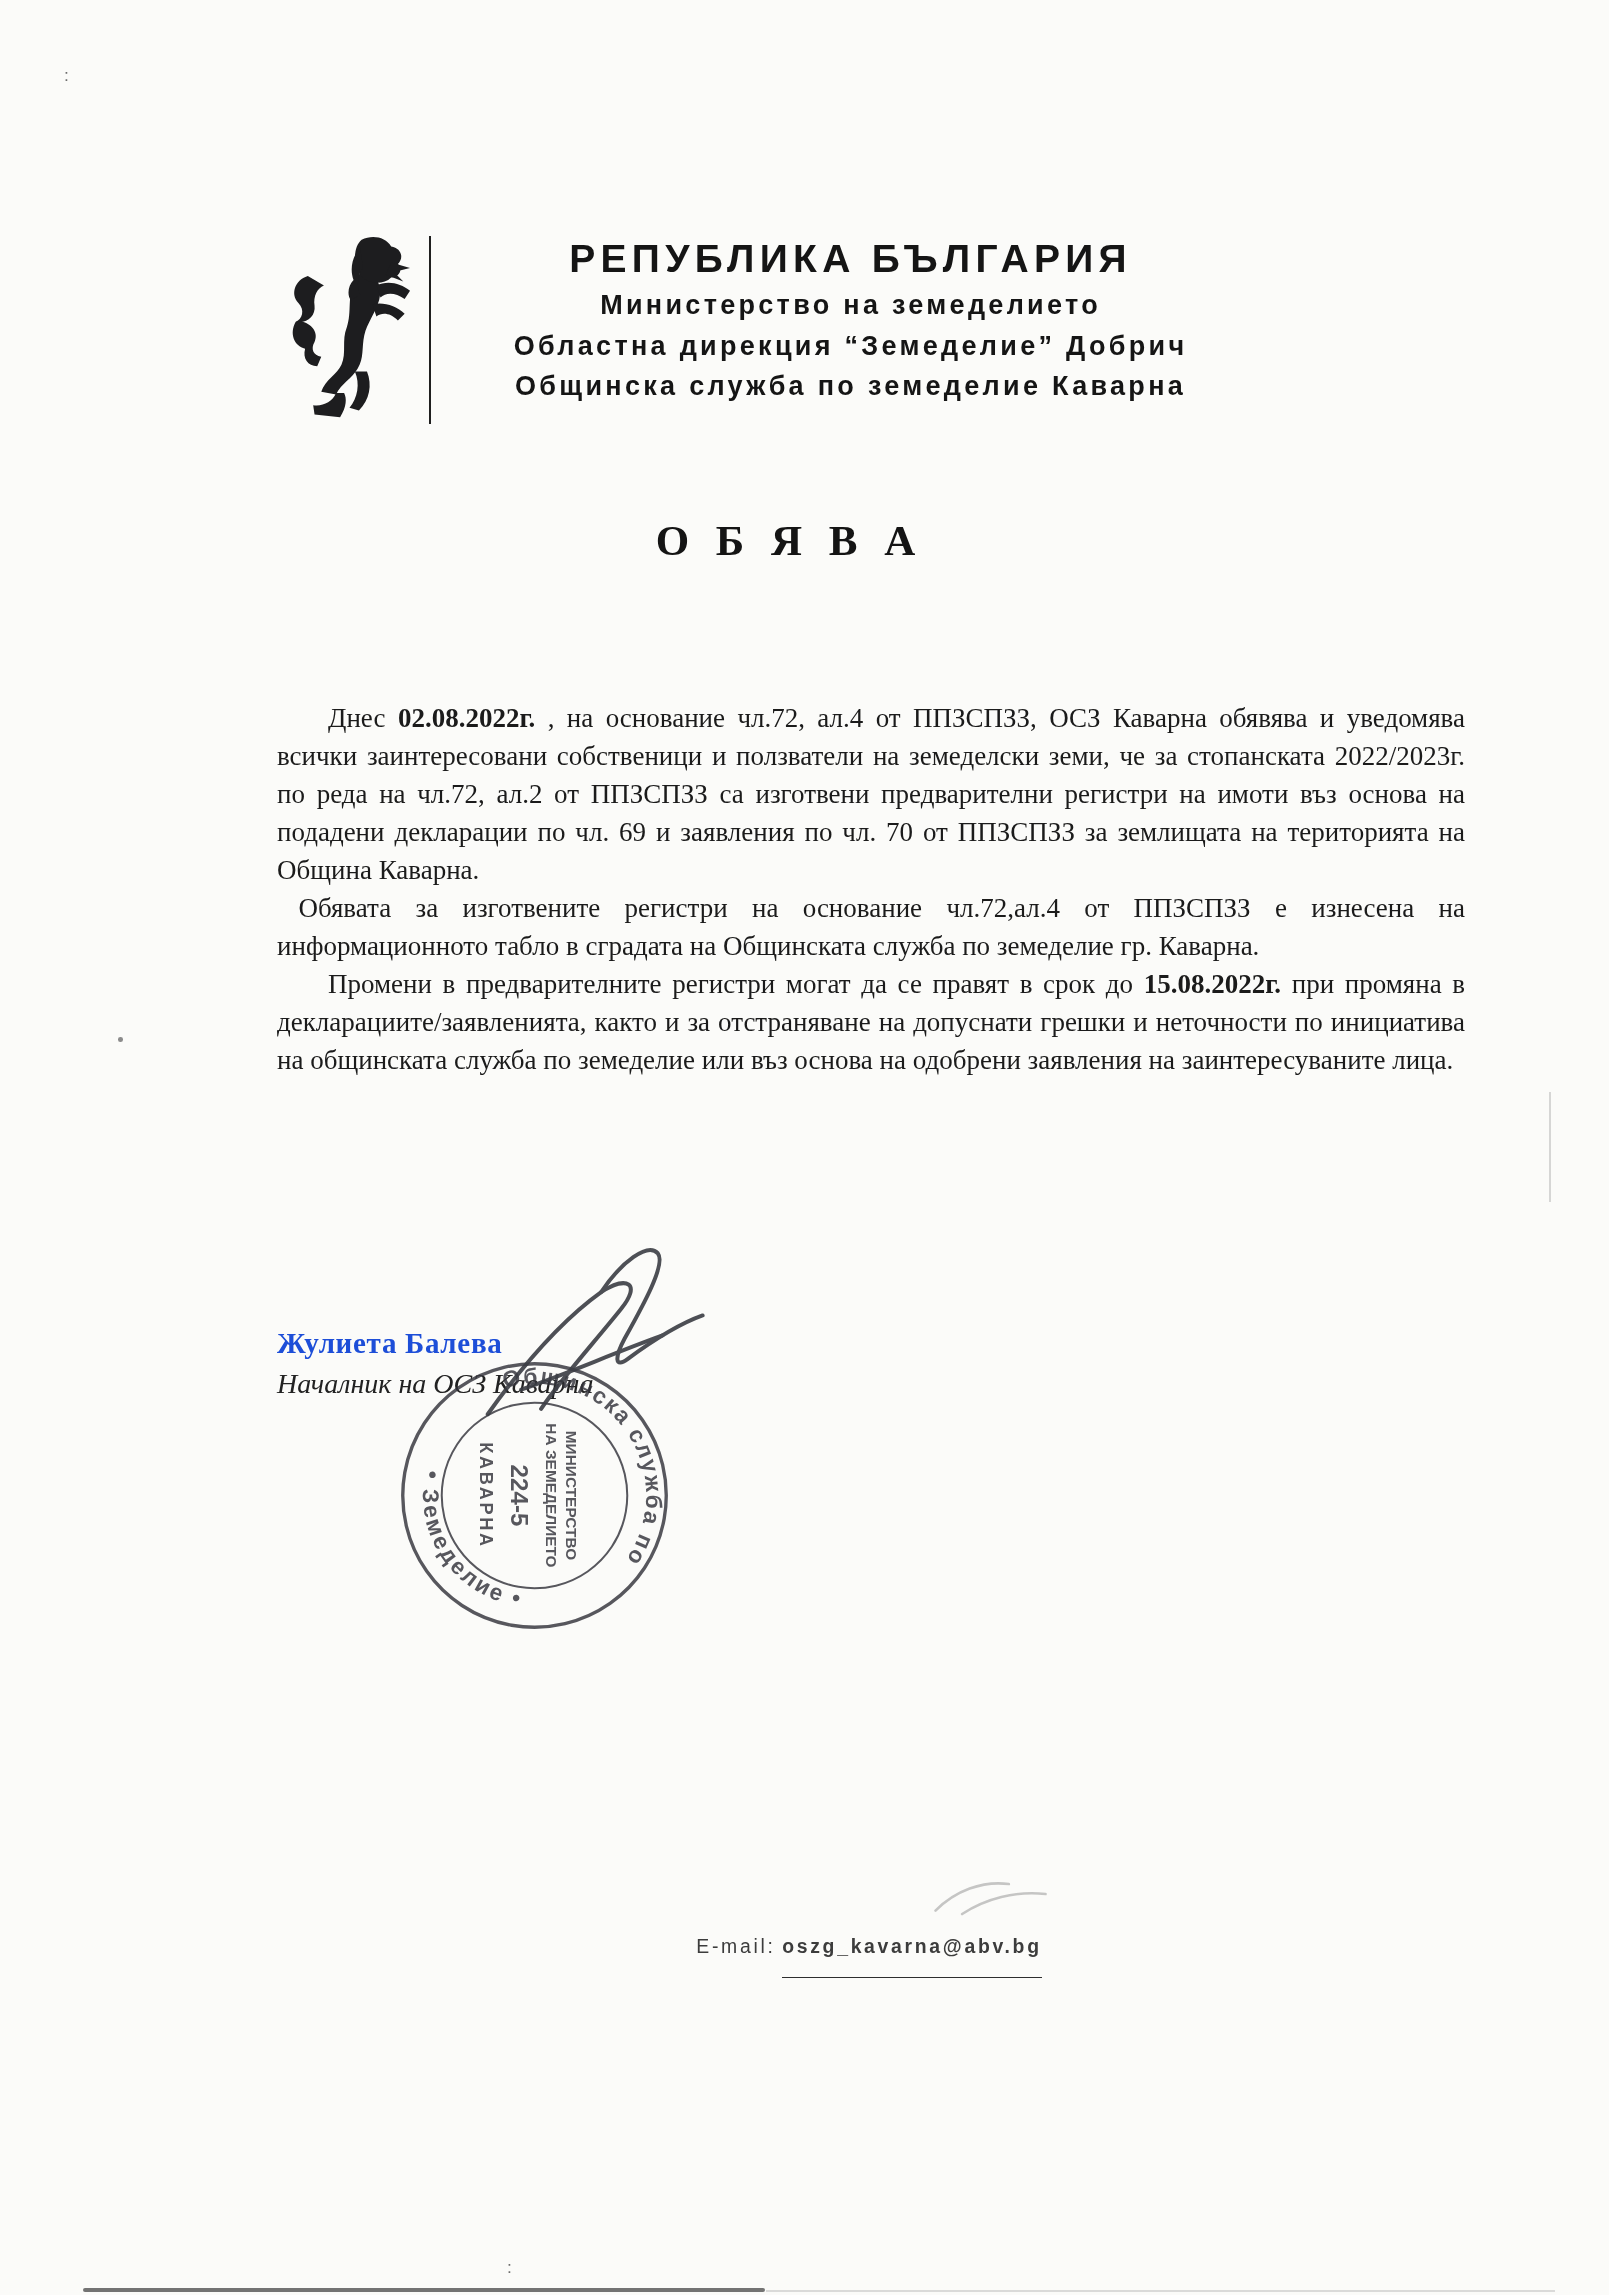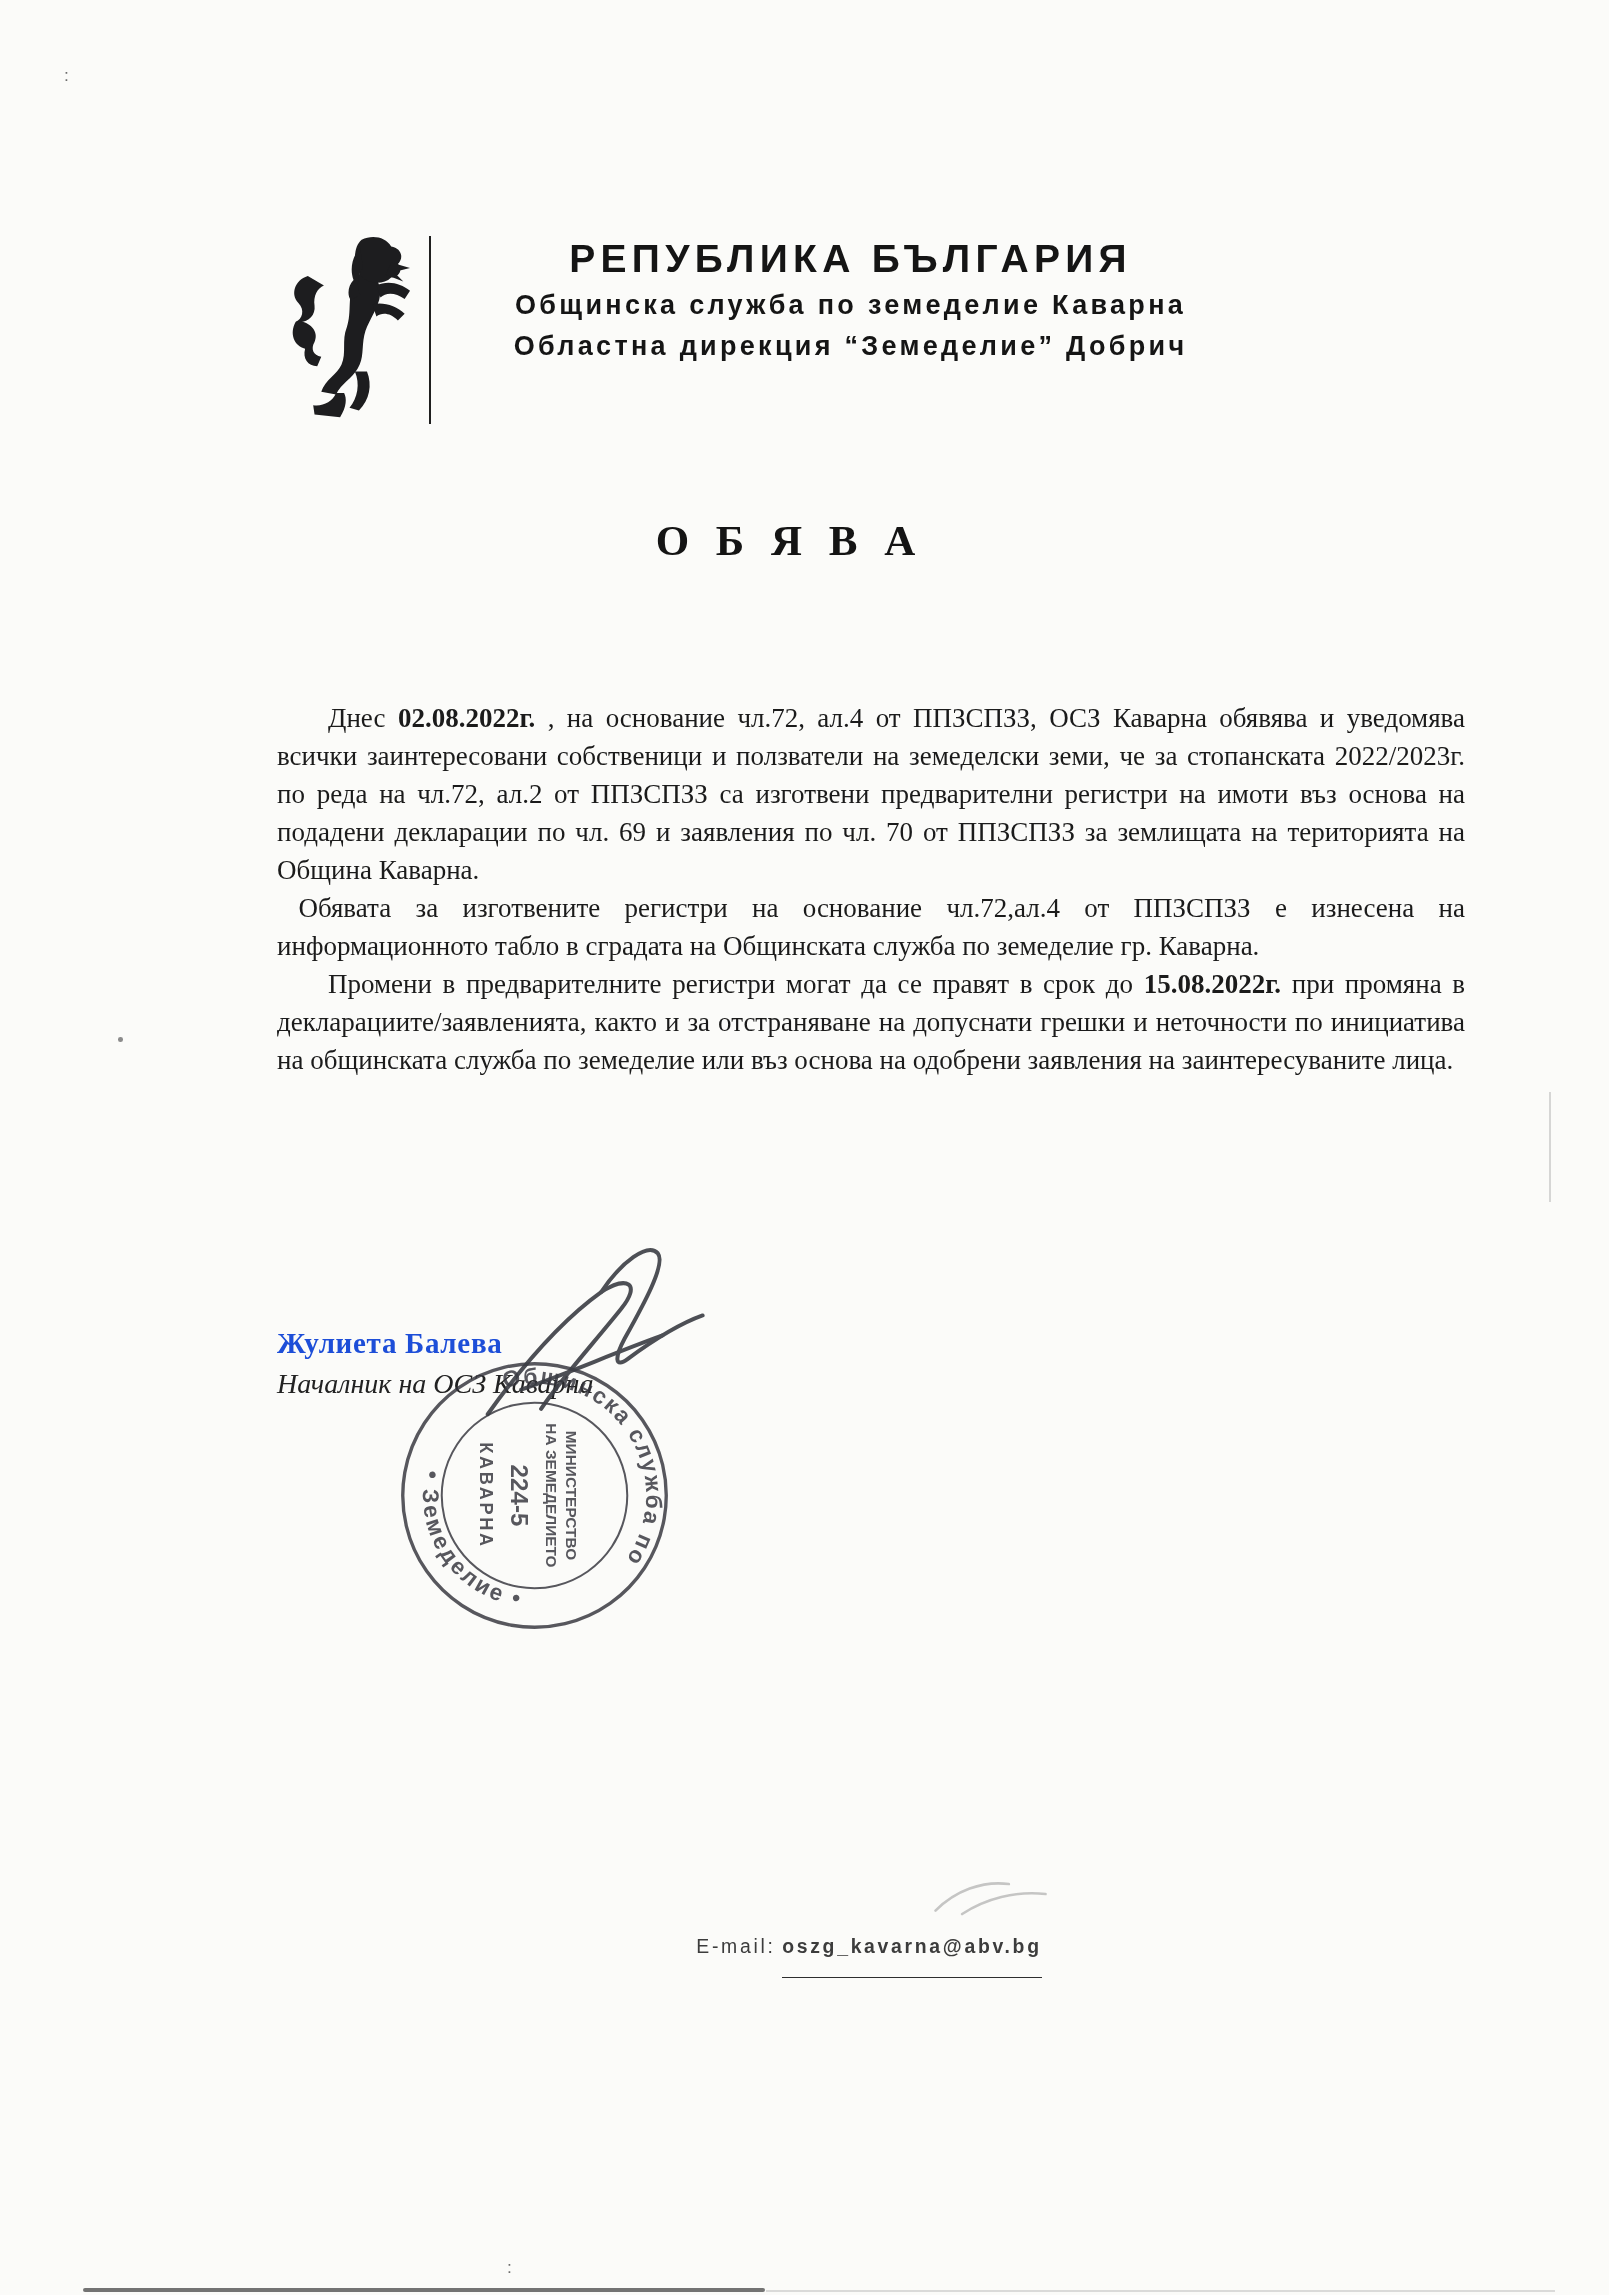--- a/index.html
+++ b/index.html
@@ -88,22 +88,23 @@
         <path d="M134,106 C150,102 170,108 182,120 L172,130 C160,118 148,118 140,124 Z"></path>
 
         <path d="M80,238 C74,252 60,258 46,256 L48,270 L86,274 C96,258 96,246 92,238 Z"></path>
         <path d="M108,206 C116,224 112,246 100,260 L114,264 C130,248 134,226 126,206 Z"></path>
       </g>
     </svg>
   </div>
   <div class="lh-divider"></div>
   <div class="lh-text">
     <div class="lh-line1">РЕПУБЛИКА БЪЛГАРИЯ</div>
+    <div class="lh-line">Министерство на земеделието</div>
+    <div class="lh-line">Областна дирекция “Земеделие” Добрич</div>
     <div class="lh-line">Общинска служба по земеделие Каварна</div>
-    <div class="lh-line">Областна дирекция “Земеделие” Добрич</div>
   </div>
 </div>
 
 <div class="abs title">О Б Я В А</div>
 
 <div class="abs bodytext">
   <p class="p-indent-lg"><span>Днес </span><span class="b">02.08.2022г.</span><span> , на основание чл.72, ал.4 от ППЗСПЗЗ, ОСЗ Каварна обявява и уведомява всички заинтересовани собственици и ползватели на земеделски земи, че за стопанската 2022/2023г. по реда на чл.72, ал.2 от ППЗСПЗЗ са изготвени предварителни регистри на имоти въз основа на подадени декларации по чл. 69 и заявления по чл. 70 от ППЗСПЗЗ за землищата на територията на Община Каварна.</span></p>
   <p class="p-indent-sm para2">Обявата за изготвените регистри на основание чл.72,ал.4 от ППЗСПЗЗ е изнесена на информационното табло в сградата на Общинската служба по земеделие гр. Каварна.</p>
   <p class="p-indent-lg para4"><span>Промени в предварителните регистри могат да се правят в срок до </span><span class="b">15.08.2022г.</span><span> при промяна в декларациите/заявленията, както и за отстраняване на допуснати грешки и неточности по инициатива на общинската служба по земеделие или въз основа на одобрени заявления на заинтересуваните лица.</span></p>
 </div>

